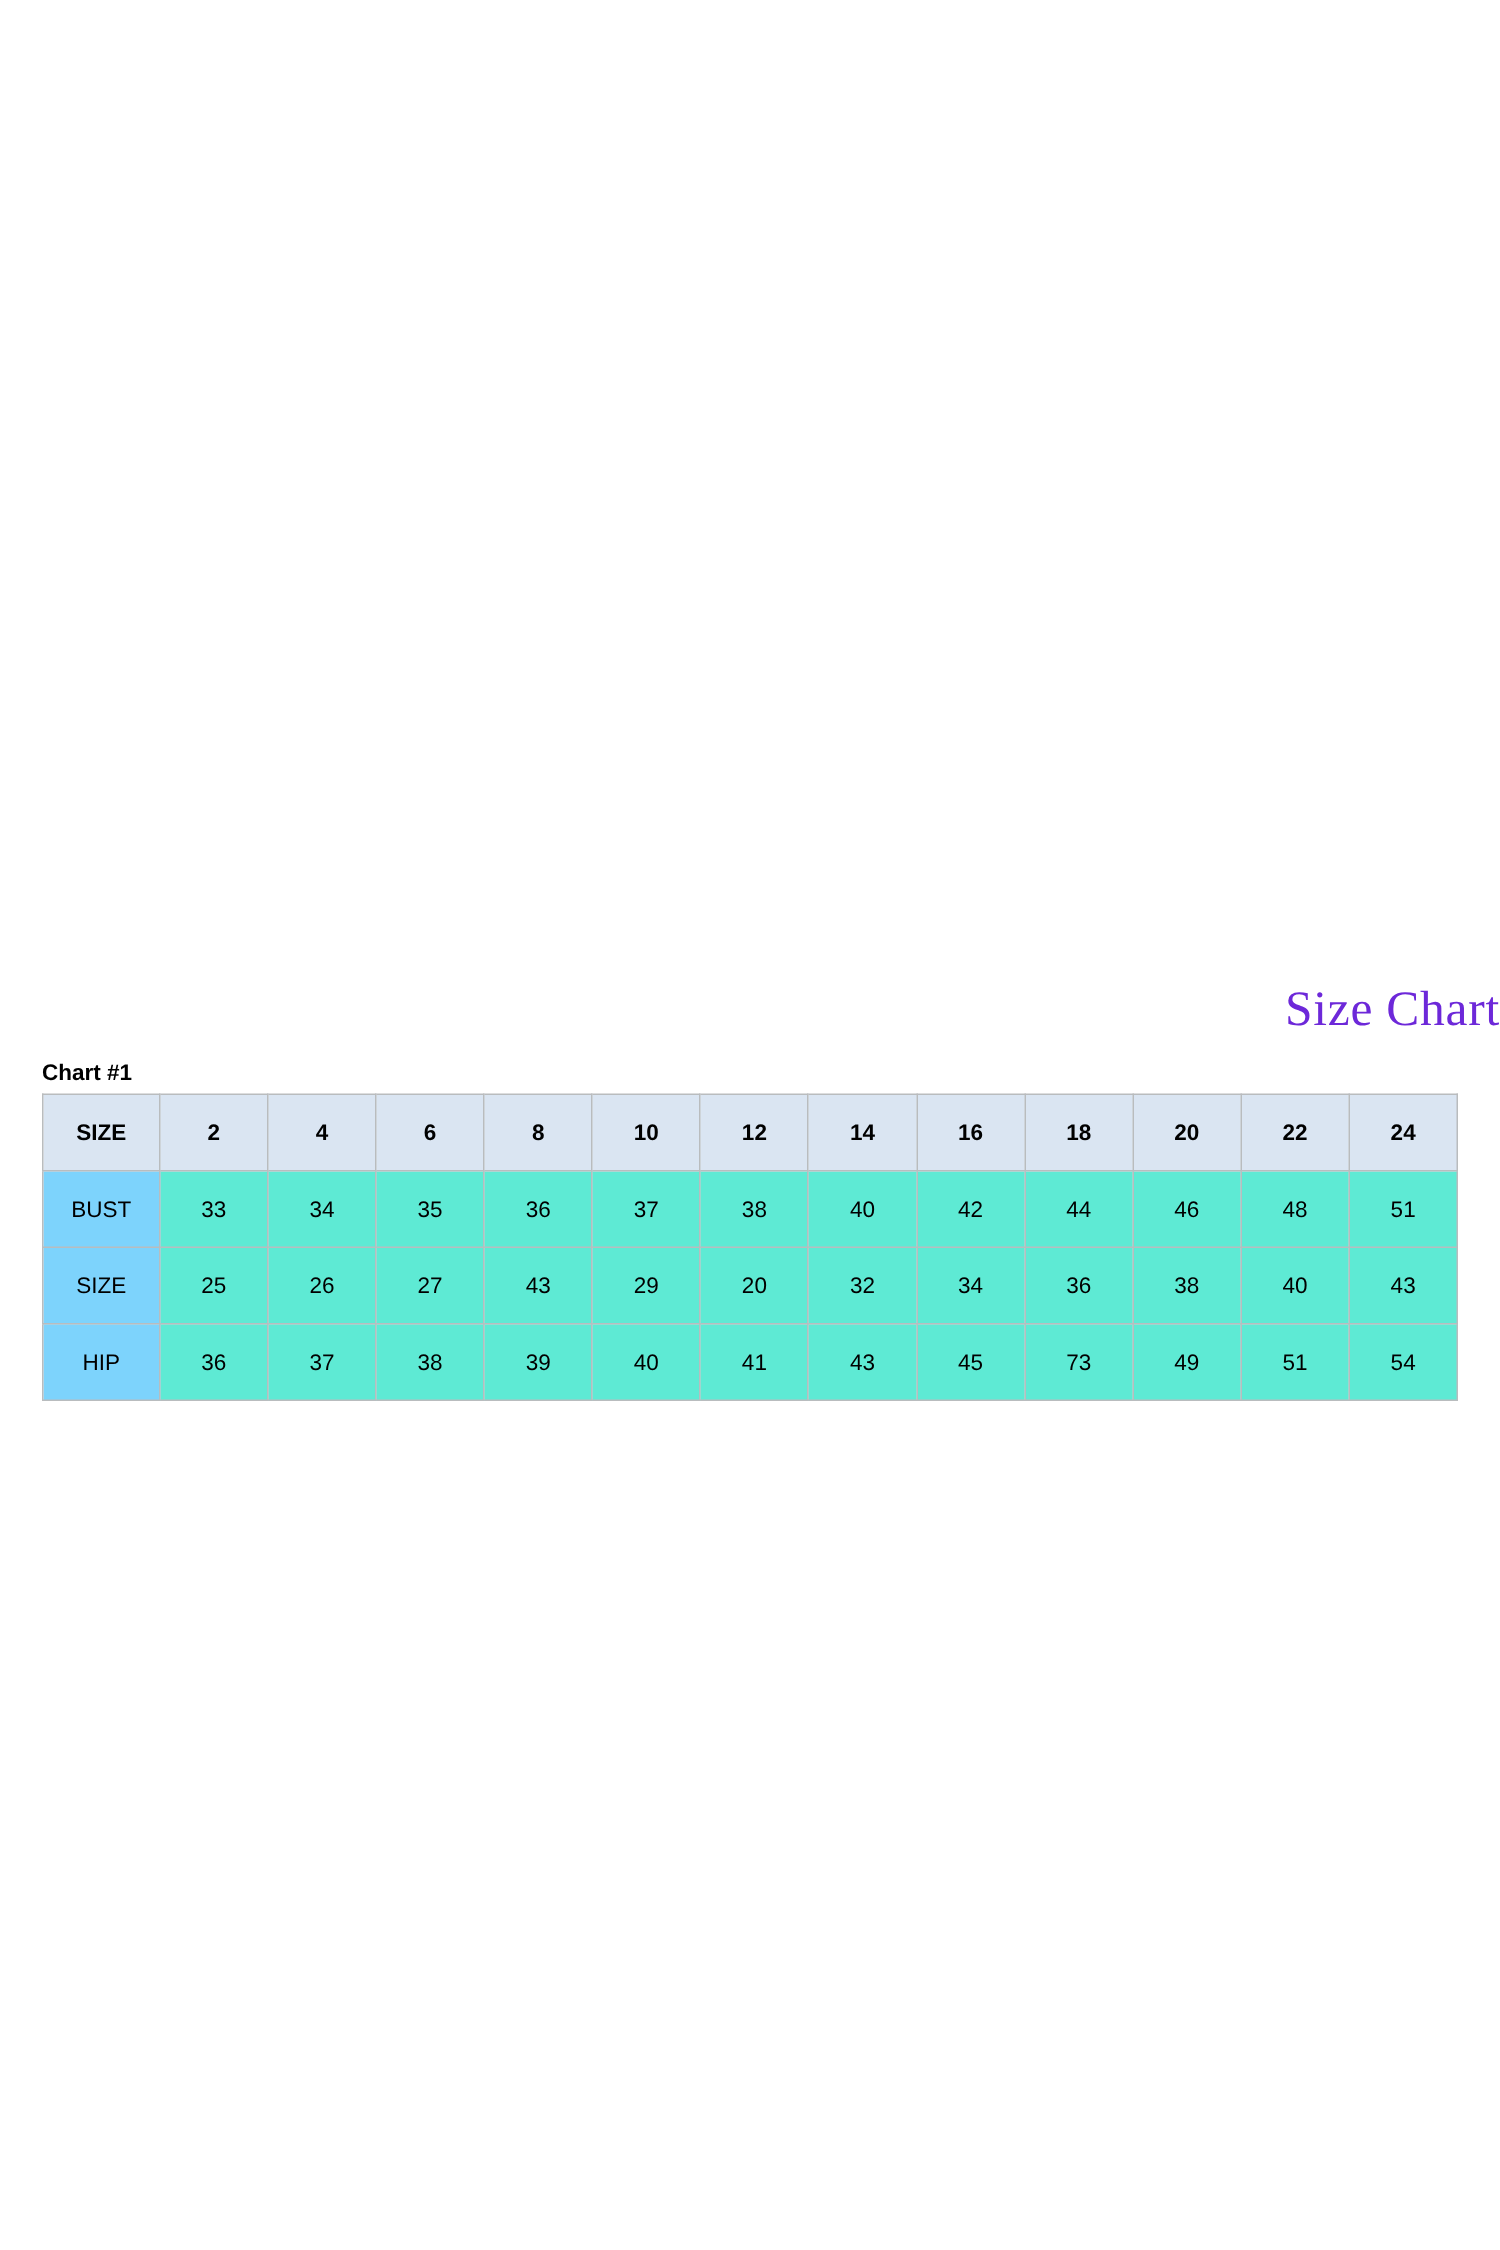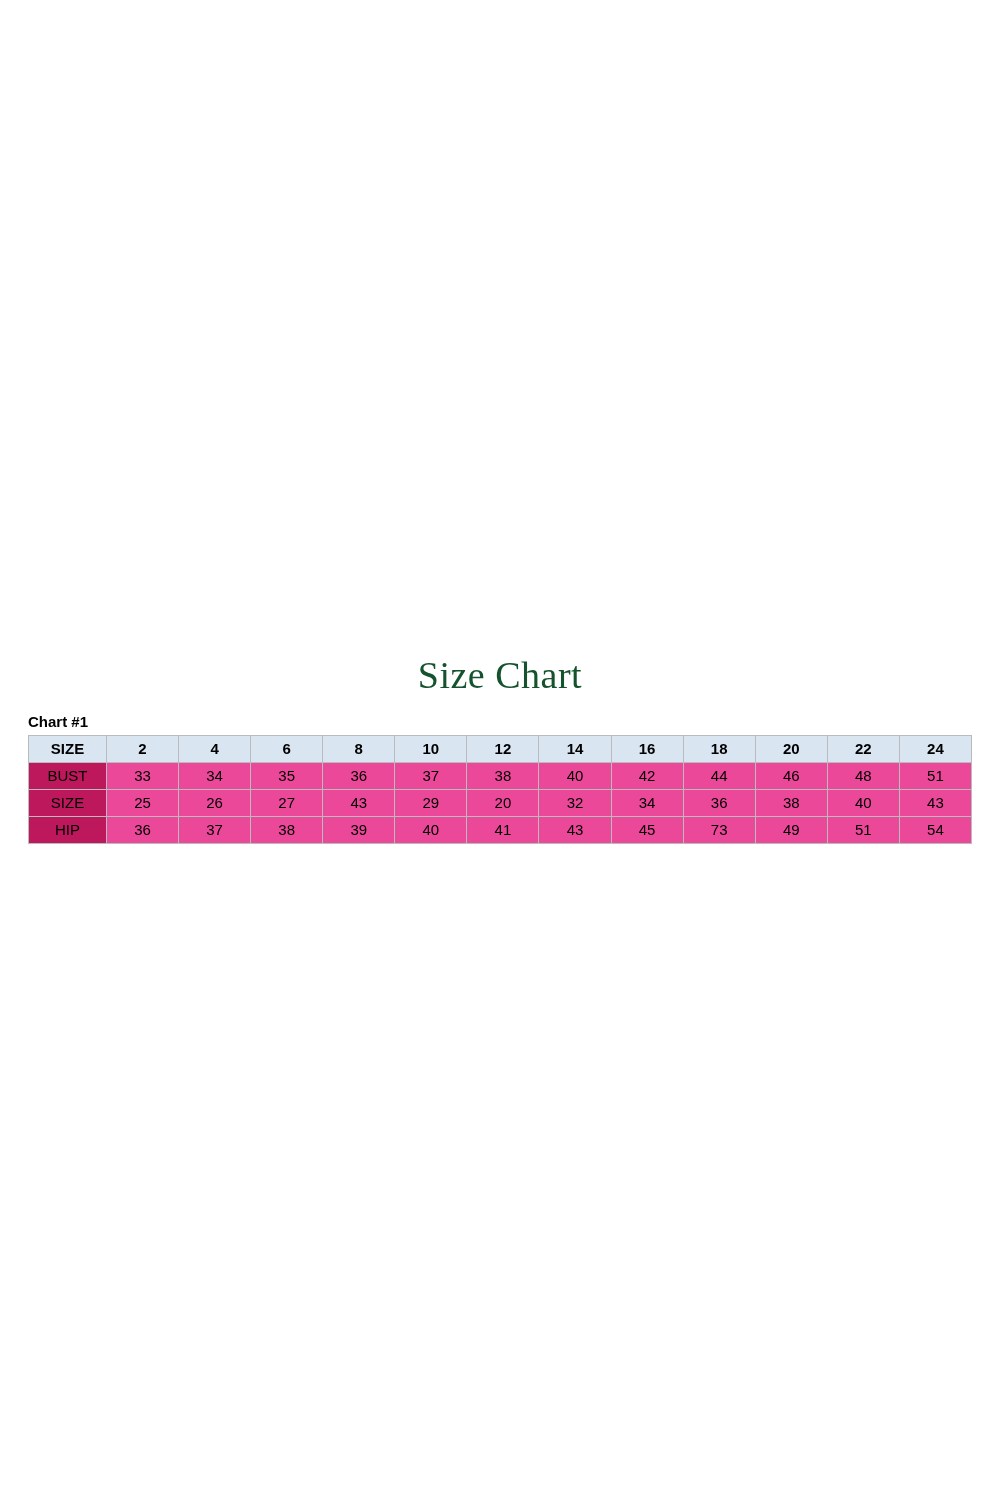--- a/index.html
+++ b/index.html
@@ -23,25 +23,25 @@
     height: 1500px;
   }
   .chart-wrap {
     position: absolute;
     left: 0;
     top: 655px;
     width: 1000px;
   }
   .title {
     font-family: "Liberation Serif", serif;
-    font-size: 38px;
+    font-size: 33px;
     font-weight: 400;
-    text-align: center;
+    text-align: right;
     letter-spacing: 0.5px;
-    color: #14532d;
+    color: #6d28d9;
     margin: 0 0 14px 0;
     line-height: 1.1;
   }
   .chart-label {
     font-family: "Liberation Sans", sans-serif;
     font-size: 15px;
     font-weight: bold;
     color: #000;
     margin: 16px 0 5px 28px;
   }
@@ -53,36 +53,36 @@
   }
   table.size-table td,
   table.size-table th {
     border: 1px solid #b9bcbe;
     height: 26px;
     text-align: center;
     vertical-align: middle;
     font-size: 15px;
     font-family: "Liberation Sans", sans-serif;
     color: #000;
-    padding: 0;
+    padding: 12px;
   }
   table.size-table thead th {
     background: #dae5f2;
     font-weight: bold;
     font-size: 15px;
   }
   table.size-table thead th.corner {
     background: #dae5f2;
   }
   table.size-table tbody td.rowhead {
     font-weight: normal;
-    background: #be185d;
+    background: #7dd3fc;
   }
   table.size-table tbody td {
-    background: #ec4899;
+    background: #5eead4;
     font-weight: normal;
   }
   col.first-col { width: 78px; }
 </style>
 </head>
 <body>
 
 <div class="page">
   <div class="chart-wrap">
 

